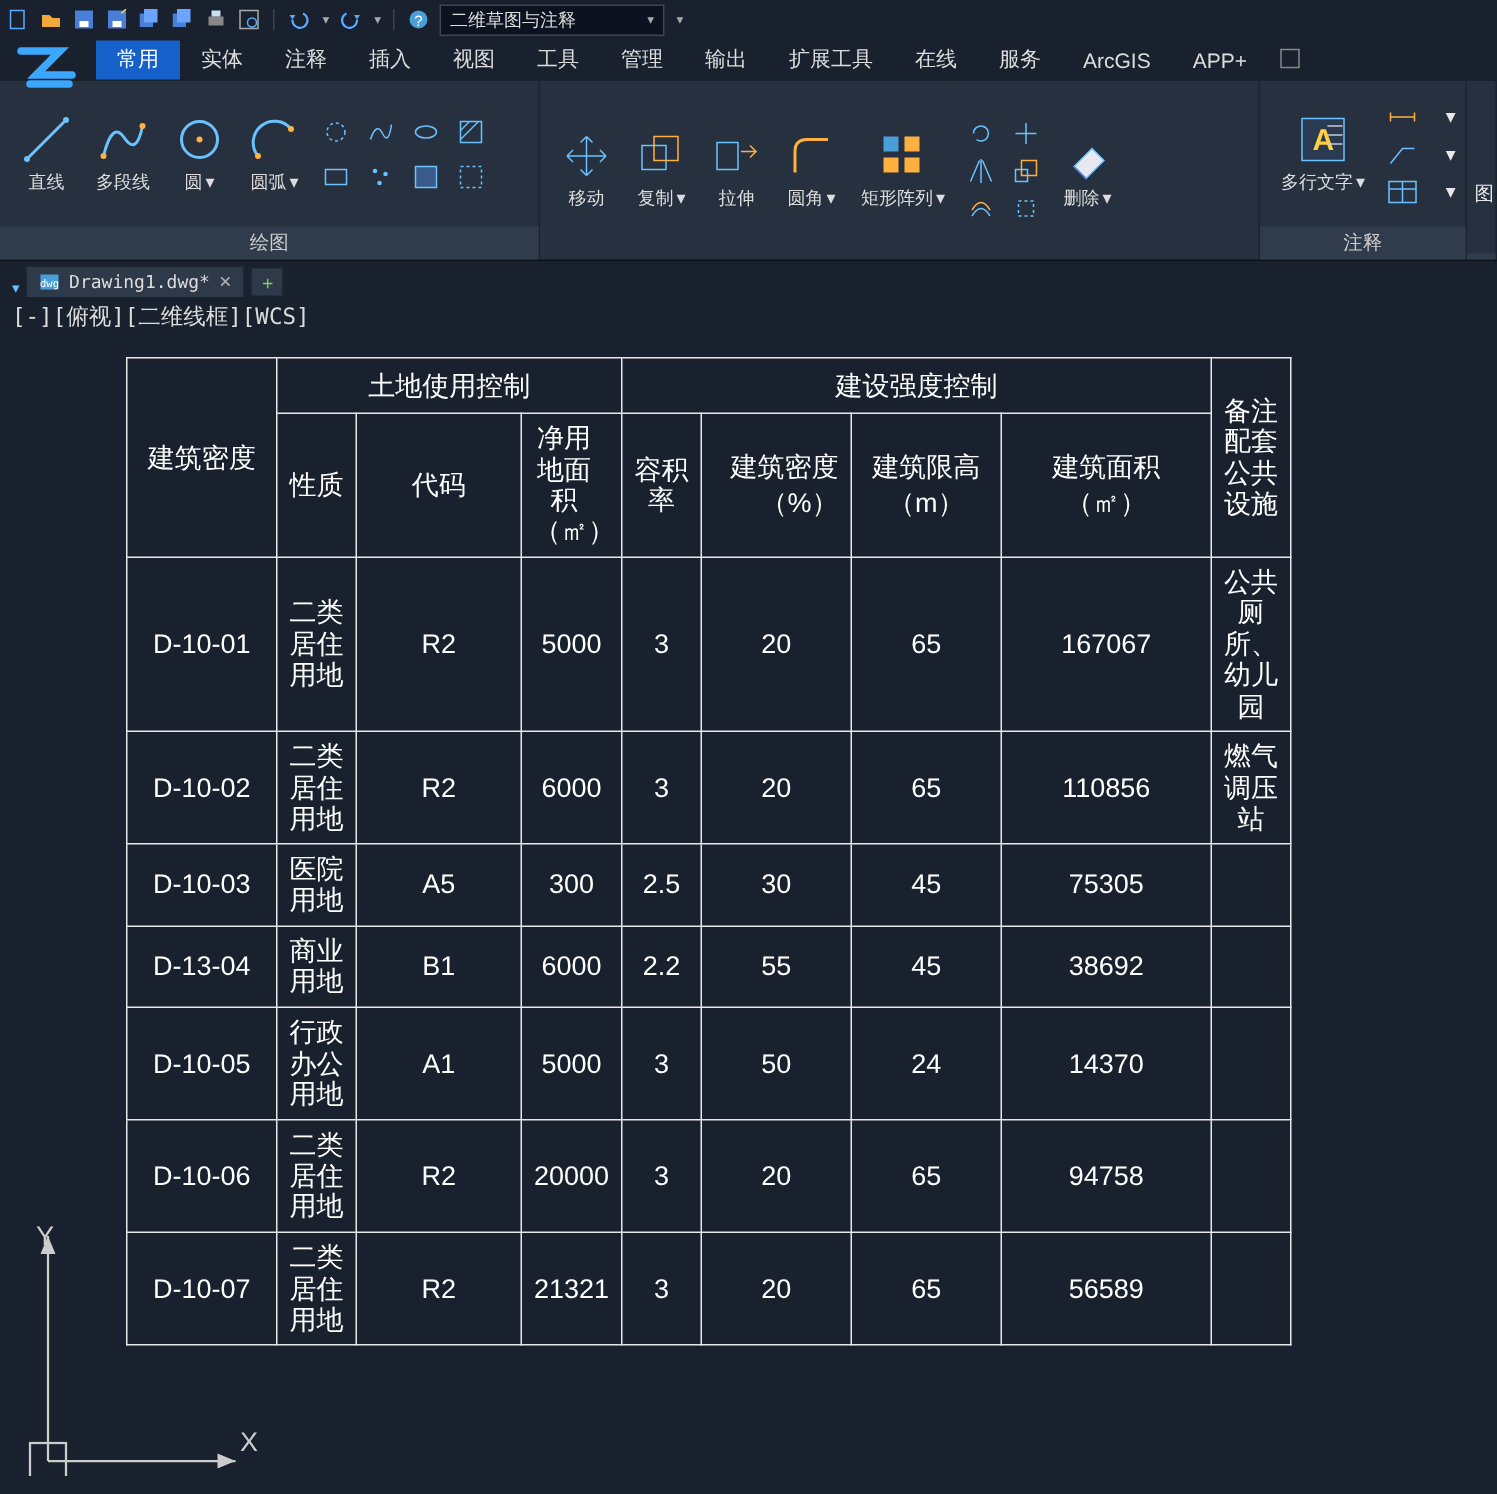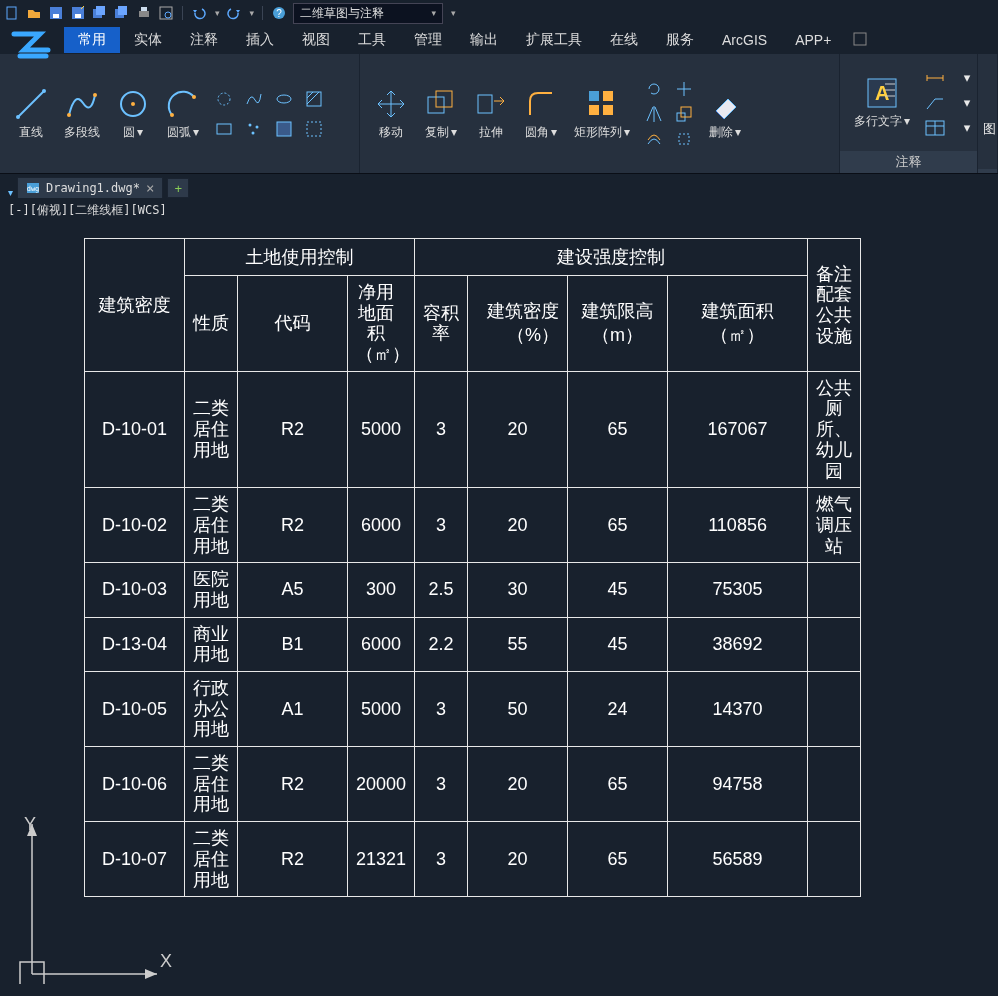--- a/index.html
+++ b/index.html
@@ -69,21 +69,21 @@
 .doc-tab {
   background:#2e3a4a; padding:2px 8px; font-size:12px; color:#ddd; font-family:"SimSun",monospace;
   display:flex; align-items:center; gap:6px; border:1px solid #1a2330; border-bottom:none;
 }
 .doc-tab .close { cursor:pointer; font-size:14px; color:#aaa;}
 .doc-new { width:22px; height:20px; background:#2e3a4a; margin-left:4px; display:flex; align-items:center; justify-content:center; cursor:pointer; border:1px solid #1a2330;}
 .canvas {
   position:relative; flex:1; background:#18212d; height:796px; overflow:hidden;
 }
 .view-label {
-  position:absolute; top:4px; left:8px; font-family:"SimSun",monospace; font-size:12px; color:#ddd;
+  position:absolute; top:4px; left:8px; font-family:"SimSun",monospace; font-size:15px; color:#ddd;
 }
 .ucs {
   position:absolute; left:12px; bottom:10px; width:160px; height:170px; color:#ccc;
 }
 .ucs-y { position:absolute; left:12px; top:0; }
 .ucs-x { position:absolute; right:0; bottom:12px;}
 
 .dtable {
   position:absolute; top:40px; left:84px;
   border-collapse:collapse; color:#fff;
@@ -287,20 +287,21 @@
               <rect x="2" y="2" width="14" height="14" fill="#3a5a8a" stroke="#6cc1ff"></rect>
             </svg>
           </div>
         <div>
             <svg width="18" height="18">
               <rect x="2" y="2" width="14" height="14" fill="none" stroke="#6cc1ff" stroke-dasharray="2"></rect>
             </svg>
           </div>
       </div>
     </div>
+    <div class="ribbon-label">绘图</div>
   </div>
 
   <div class="ribbon-panel" style="width:480px;">
     <div class="ribbon-tools">
       <div class="tool-btn">
         <div class="ticon">
             <svg width="34" height="34">
               <path d="M17 4v26M4 17h26M17 4l-4 4M17 4l4 4M17 30l-4-4M17 30l4-4M4 17l4-4M4 17l4 4M30 17l-4-4M30 17l-4 4" stroke="#6cc1ff" fill="none"></path>
             </svg>
           </div>

